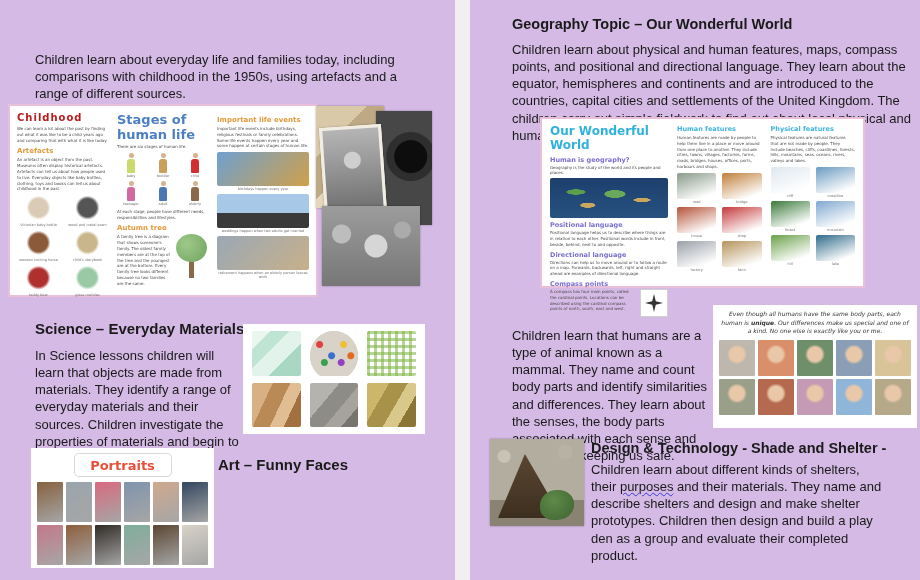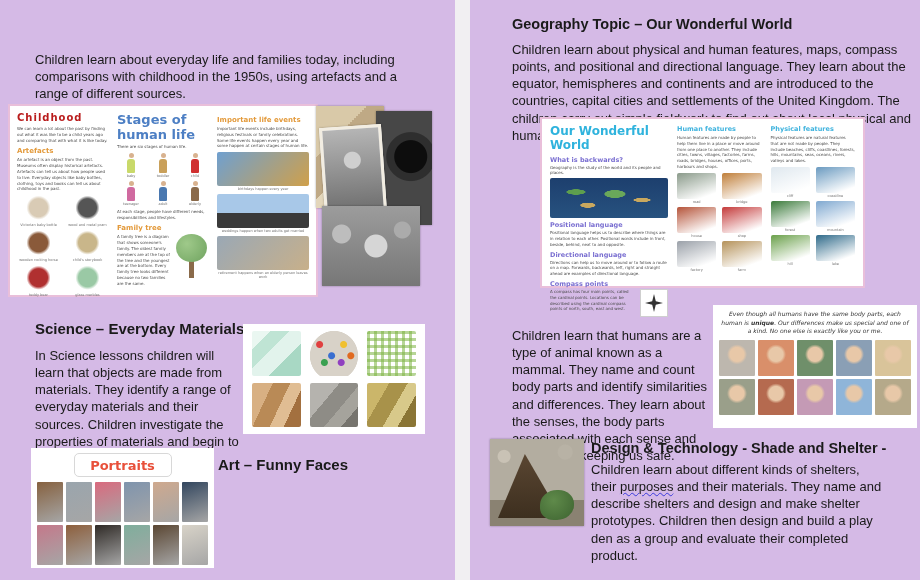--- a/index.html
+++ b/index.html
@@ -182,21 +182,21 @@
             <div class="fig-body" style="background: rgb(74, 120, 176);"></div>
             <div class="stage-cap">adult</div>
           </div>
           <div class="stage-fig">
             <div class="fig-head" style="background: rgb(216, 178, 143);"></div>
             <div class="fig-body" style="background: rgb(138, 106, 74);"></div>
             <div class="stage-cap">elderly</div>
           </div>
         </div>
       <div class="org-txt">At each stage, people have different needs, responsibilities and lifestyles.</div>
-      <div class="org-h-or">Family tree</div>
+      <div class="org-h-or">Autumn tree</div>
       <div class="tree-wrap">
         <div class="org-txt" style="flex:1;">A family tree is a diagram that shows someone's family. The oldest family members are at the top of the tree and the youngest are at the bottom. Every family tree looks different because no two families are the same.</div>
         <div class="tree"></div>
       </div>
     </div>
     <div class="col">
       <div class="org-h-or">Important life events</div>
       <div class="org-txt">Important life events include birthdays, religious festivals or family celebrations. Some life events happen every year and some happen at certain stages of human life.</div>
       <div id="events-col">
           <div>
@@ -255,21 +255,21 @@
   <div class="abs sec-head" style="left:218px;top:456px;">Art – Funny Faces</div>
 
   <div class="abs" id="gutter"></div>
 
   <div class="abs sec-head" style="left:512px;top:16px;font-size:14.5px;">Geography Topic – Our Wonderful World</div>
   <div class="abs sec-body" style="left:512px;top:41px;width:400px;">Children learn about physical and human features, maps, compass points, and positional and directional language. They learn about the equator, hemispheres and continents and are introduced to the countries, capital cities and settlements of the United Kingdom. The children carry out simple fieldwork to find out about local physical and human features.</div>
 
   <div class="abs panel organizer" id="geo-org">
     <div class="colA">
       <div class="geo-title">Our Wonderful World</div>
-      <div class="geo-h">What is backwards?</div>
+      <div class="geo-h">Human is geography?</div>
       <div class="org-txt">Geography is the study of the world and its people and places.</div>
       <div class="world-map"></div>
       <div class="geo-h">Positional language</div>
       <div class="org-txt">Positional language helps us to describe where things are in relation to each other. Positional words include in front, beside, behind, next to and opposite.</div>
       <div class="geo-h">Directional language</div>
       <div class="org-txt">Directions can help us to move around or to follow a route on a map. Forwards, backwards, left, right and straight ahead are examples of directional language.</div>
       <div class="geo-h">Compass points</div>
       <div class="compass-row">
         <div class="org-txt" style="flex:1;">A compass has four main points, called the cardinal points. Locations can be described using the cardinal compass points of north, south, east and west.</div>
         <div class="compass"></div>

